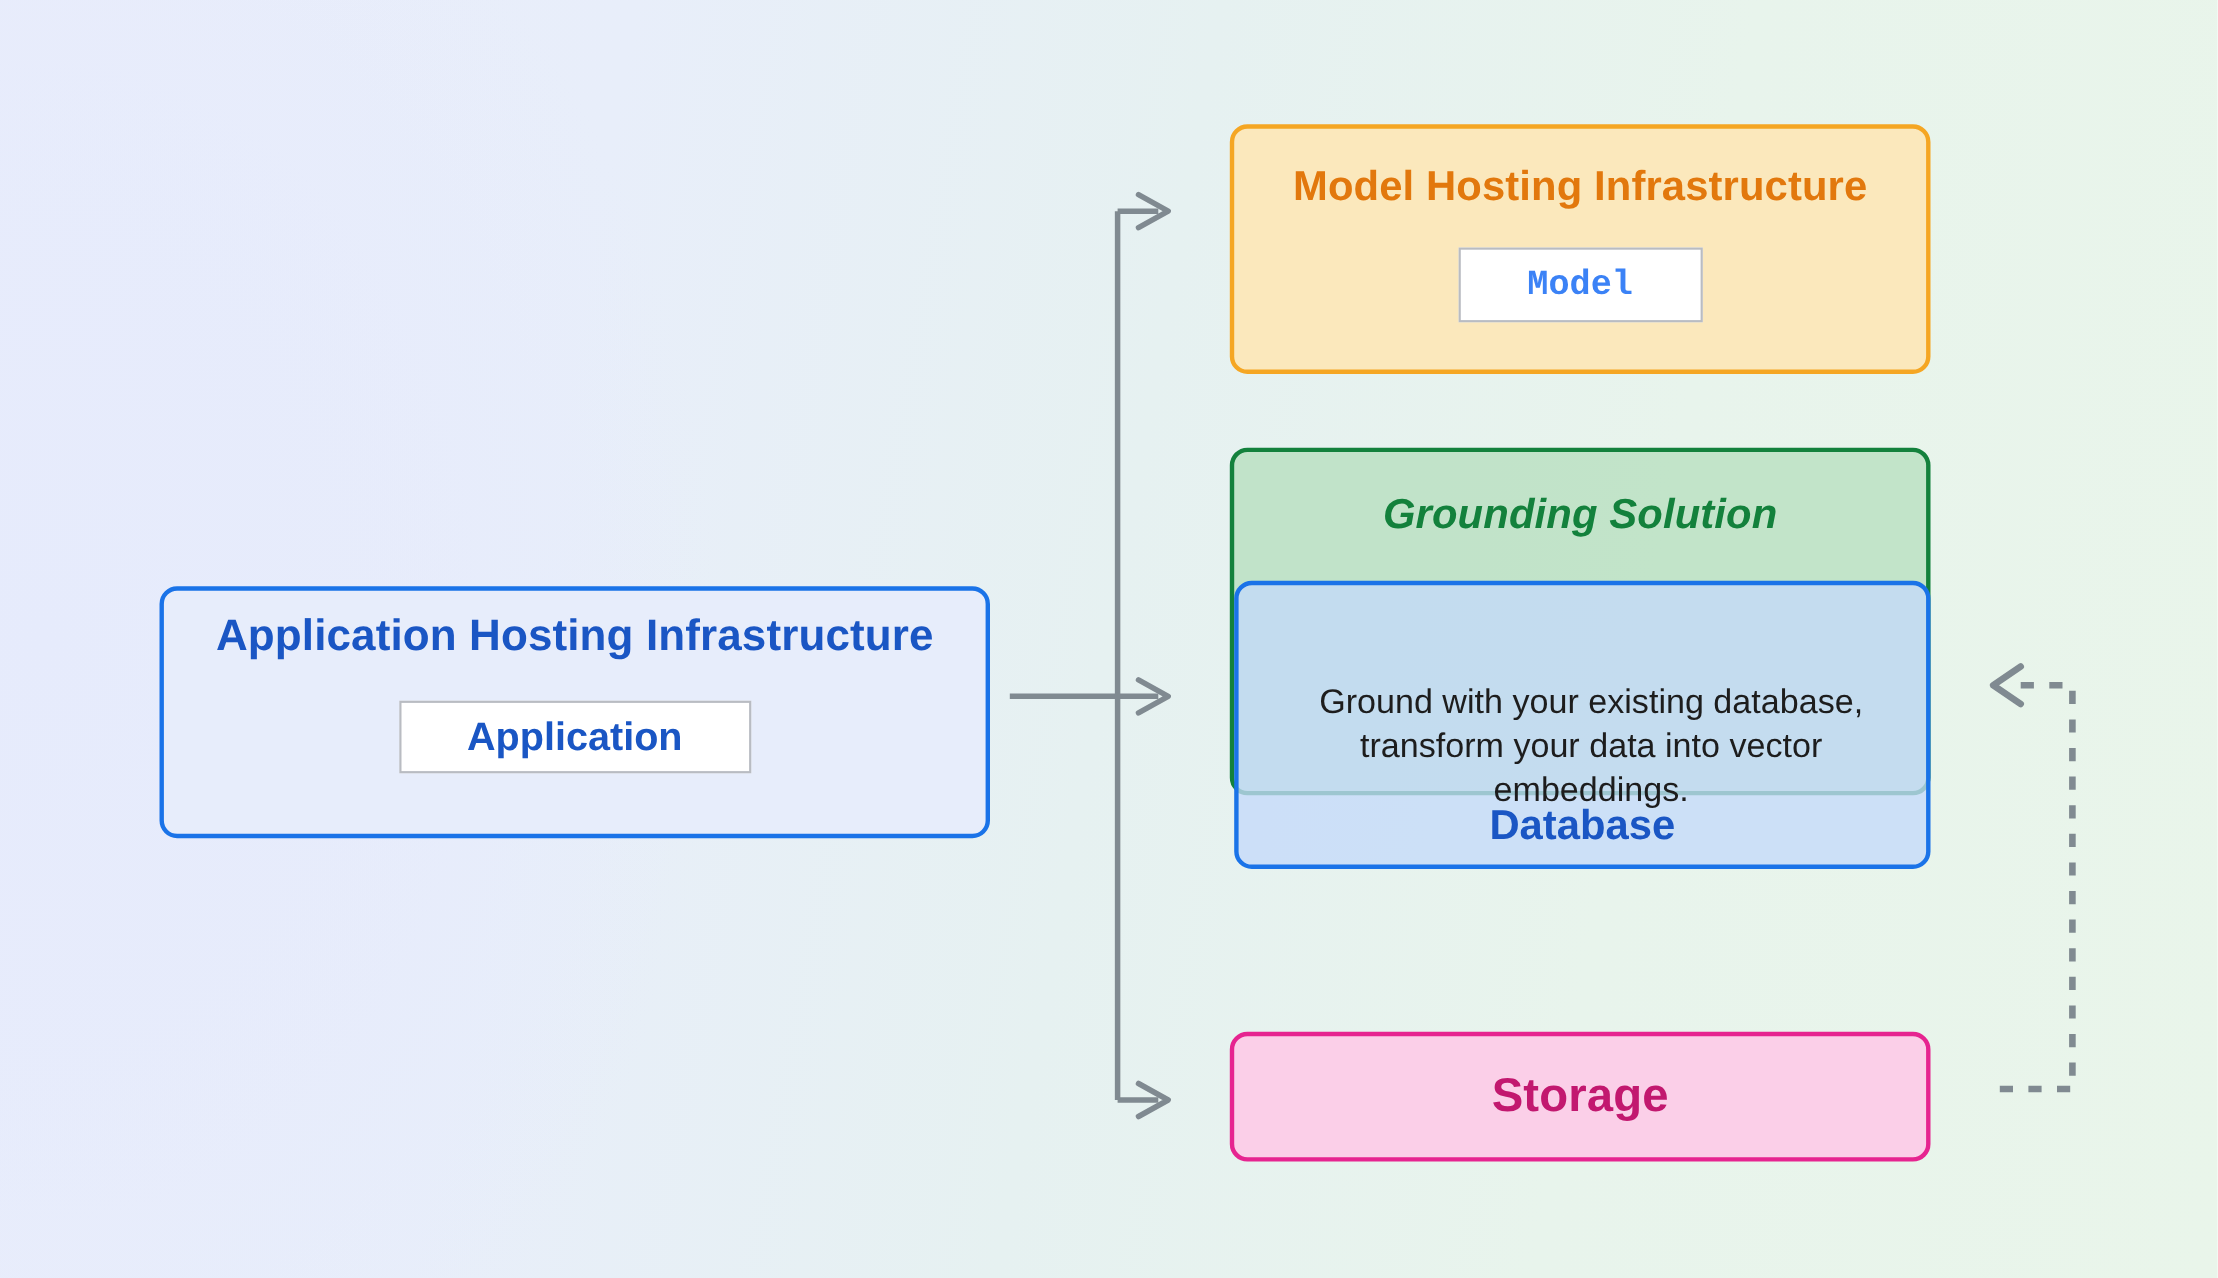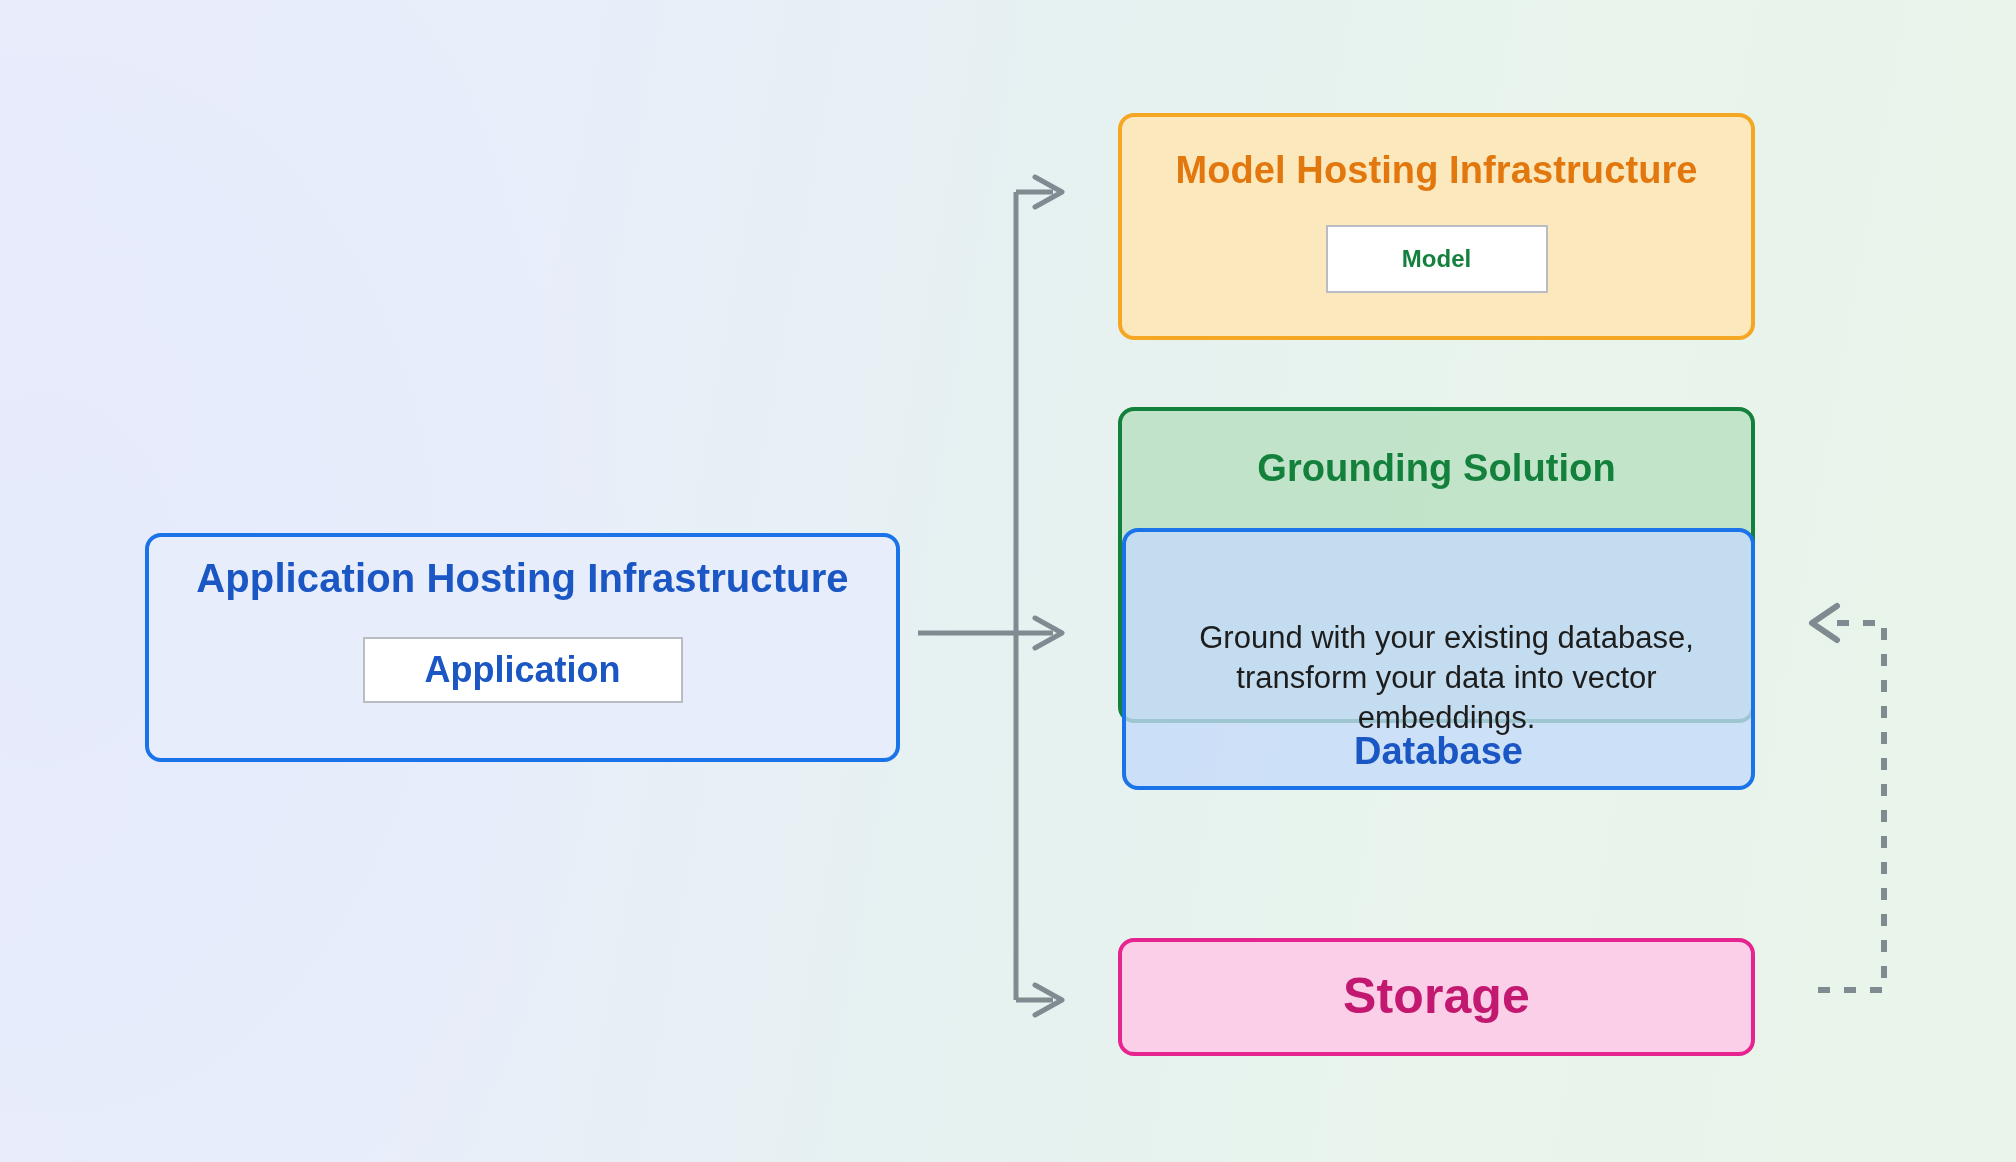--- a/index.html
+++ b/index.html
@@ -91,33 +91,35 @@
     color: #e2780d;
     font-size: 38px;
     margin-top: 32px;
   }
   #model-chip {
     width: 222px;
     height: 68px;
     margin-top: 32px;
   }
   #model-chip span {
-    color: #15803d;
-    font-size: 24px;
+    color: #3b82f6;
+    font-size: 32px;
+    font-family: Liberation Mono, monospace;
   }
 
   
   #grounding {
     left: 1118px;
     top: 407px;
     width: 637px;
     height: 316px;
     border: 4px solid #13813c;
     background: rgba(190, 226, 198, 0.92);
     z-index: 2;
+    font-style: italic;
   }
   #grounding .node-title {
     color: #13813c;
     font-size: 38px;
     margin-top: 36px;
   }
 
   
   #database {
     left: 1122px;
@@ -155,21 +157,21 @@
     left: 1118px;
     top: 938px;
     width: 637px;
     height: 118px;
     border: 4px solid #e62490;
     background: #fbcfe8;
     justify-content: center;
   }
   #storage .node-title {
     color: #c2186f;
-    font-size: 50px;
+    font-size: 43px;
   }
 
   
   #connectors {
     position: absolute;
     left: 0;
     top: 0;
     width: 2016px;
     height: 1162px;
     z-index: 6;

